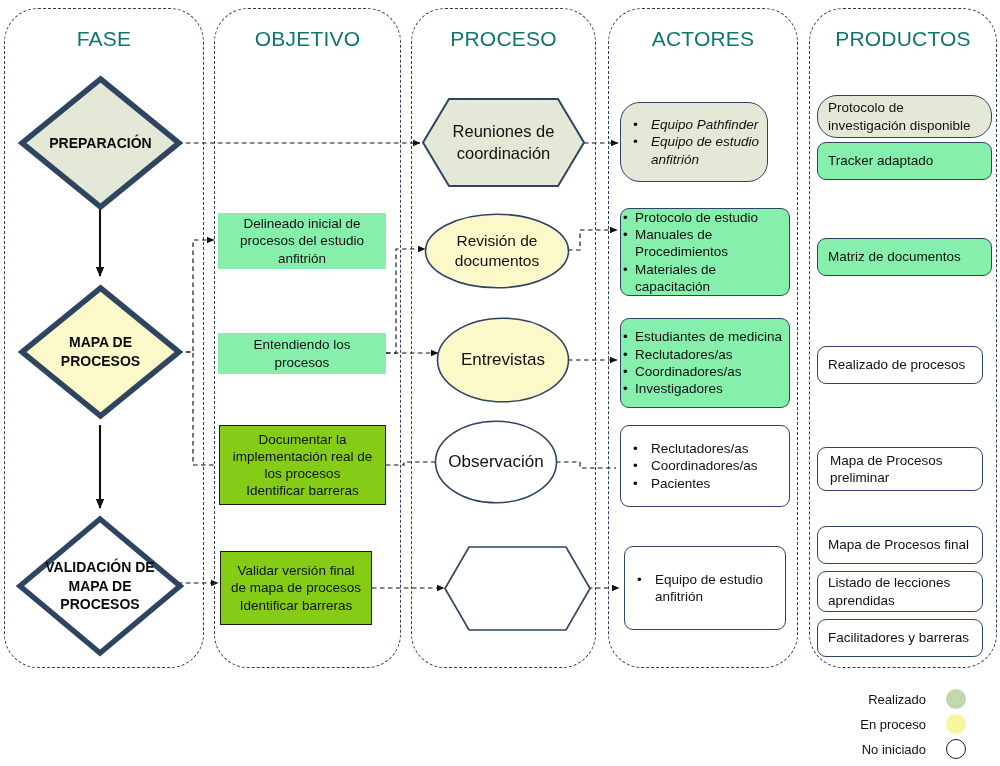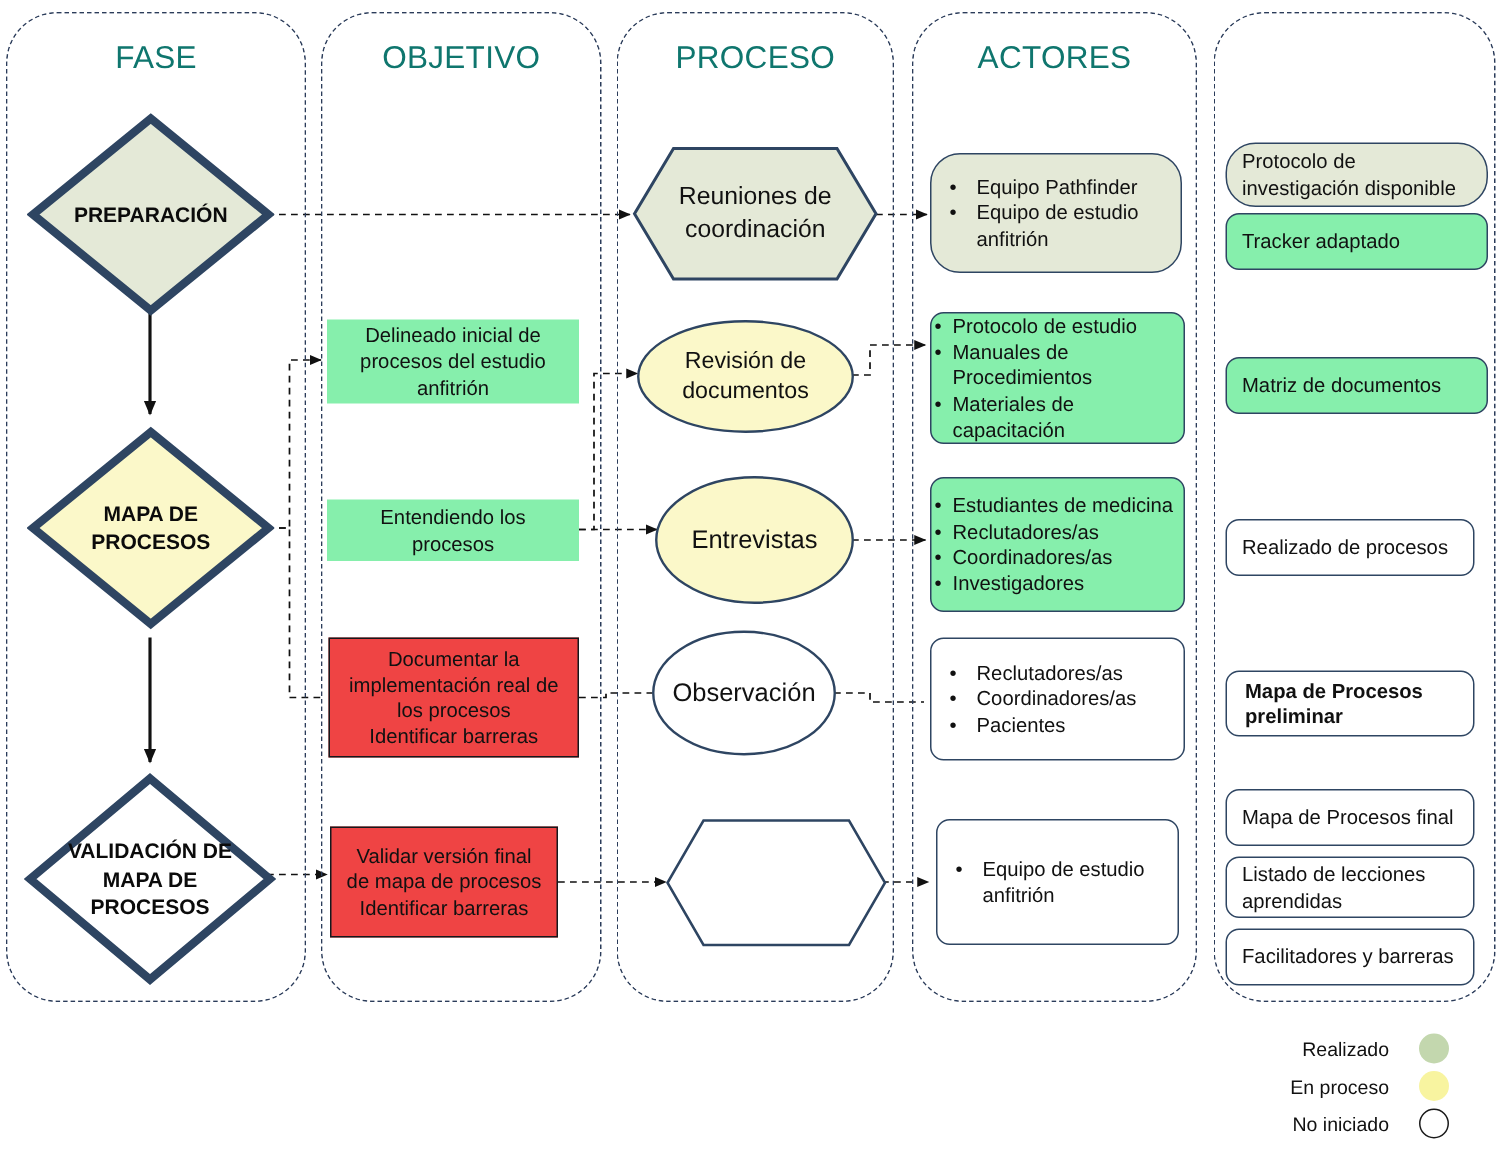--- a/index.html
+++ b/index.html
@@ -57,21 +57,21 @@
     border-radius: 9px;
     background: #ffffff;
   }
   .fill-green { background: #e4e9d7; border-radius: 20px; }
   .fill-yellow { background: #86efac; }
   .fill-white { background: #ffffff; }
 
   
   .prect {
     border: 1.2px solid #15181c;
-    background: #ef4444;
+    background: #84cc16;
     border-radius: 0;
   }
   .noborder {
     border: none;
     border-radius: 0;
   }
 
   .bullets {
     display: block;
     text-align: left;
@@ -202,20 +202,21 @@
   <div class="lane" style="left:4px; top:8px; width:200px; height:660px;"></div>
   <div class="lane" style="left:214px; top:8px; width:187px; height:660px;"></div>
   <div class="lane" style="left:411px; top:8px; width:185px; height:660px;"></div>
   <div class="lane" style="left:608px; top:8px; width:190px; height:660px;"></div>
   <div class="lane" style="left:809px; top:8px; width:188px; height:660px;"></div>
 
   <div class="lane-title" style="left:4px; top:27px; width:200px;">FASE</div>
   <div class="lane-title" style="left:214px; top:27px; width:187px;">OBJETIVO</div>
   <div class="lane-title" style="left:411px; top:27px; width:185px;">PROCESO</div>
   <div class="lane-title" style="left:608px; top:27px; width:190px;">ACTORES</div>
+  <div class="lane-title" style="left:809px; top:27px; width:188px;">PRODUCTOS</div>
 
   <div class="diamond-wrap" style="left:18px; top:75px; width:165px; height:136px;">
     <svg class="shape-svg" viewBox="0 0 165 136" preserveAspectRatio="none">
       <polygon points="82.5,4 161,68 82.5,132 4,68" fill="#e4e9d7" stroke="#2e4562" stroke-width="5.5" stroke-linejoin="miter"></polygon>
     </svg>
     <div class="diamond-text">PREPARACIÓN</div>
   </div>
 
   <div class="diamond-wrap" style="left:18px; top:284px; width:165px; height:136px;">
     <svg class="shape-svg" viewBox="0 0 165 136" preserveAspectRatio="none">
@@ -274,21 +275,21 @@
     </svg>
     <div class="ell-text" style="font-size:17px;">Observación</div>
   </div>
 
   <div class="diamond-wrap" style="left:443px; top:545px; width:149px; height:87px;">
     <svg class="shape-svg" viewBox="0 0 149 87" preserveAspectRatio="none">
       <polygon points="26,2 123,2 147,43.5 123,85 26,85 2,43.5" fill="#ffffff" stroke="#2e4562" stroke-width="1.7"></polygon>
     </svg>
   </div>
 
-  <div class="node rrect fill-green" style="left:620px; top:102px; width:168px; height:80px;">
+  <div class="node rrect fill-green" style="left:620px; top:102px; width:148px; height:80px;font-style:italic;">
     <span class="bullets wide">
         <span class="bl">Equipo Pathfinder</span>
         <span class="bl">Equipo de estudio anfitrión</span>
       </span>
   </div>
 
   <div class="node rrect fill-yellow" style="left:620px; top:208px; width:170px; height:88px;">
     <span class="bullets">
         <span class="bl">Protocolo de estudio</span>
         <span class="bl">Manuales de Procedimientos</span>
@@ -328,21 +329,21 @@
   </div>
 
   <div class="node rrect fill-yellow" style="left:817px; top:238px; width:175px; height:38px; justify-content:flex-start;">
     <span class="label-lines" style="text-align:left; padding-left:10px;">Matriz de documentos</span>
   </div>
 
   <div class="node rrect fill-white" style="left:817px; top:346px; width:166px; height:38px; justify-content:flex-start;">
     <span class="label-lines" style="text-align:left; padding-left:10px;">Realizado de procesos</span>
   </div>
 
-  <div class="node rrect fill-white" style="left:817px; top:447px; width:166px; height:44px; justify-content:flex-start;font-weight:bold;">
+  <div class="node rrect fill-white" style="left:817px; top:447px; width:166px; height:44px; justify-content:flex-start;">
     <span class="label-lines multiline" style="text-align:left; padding-left:12px;">Mapa de Procesos<br>preliminar</span>
   </div>
 
   <div class="node rrect fill-white" style="left:817px; top:526px; width:166px; height:38px; justify-content:flex-start;align-items:center;">
     <span class="label-lines" style="text-align:left; padding-left:10px;">Mapa de Procesos final</span>
   </div>
 
   <div class="node rrect fill-white" style="left:817px; top:571px; width:166px; height:41px; justify-content:flex-start;">
     <span class="label-lines multiline" style="text-align:left; padding-left:10px;">Listado de lecciones<br>aprendidas</span>
   </div>

